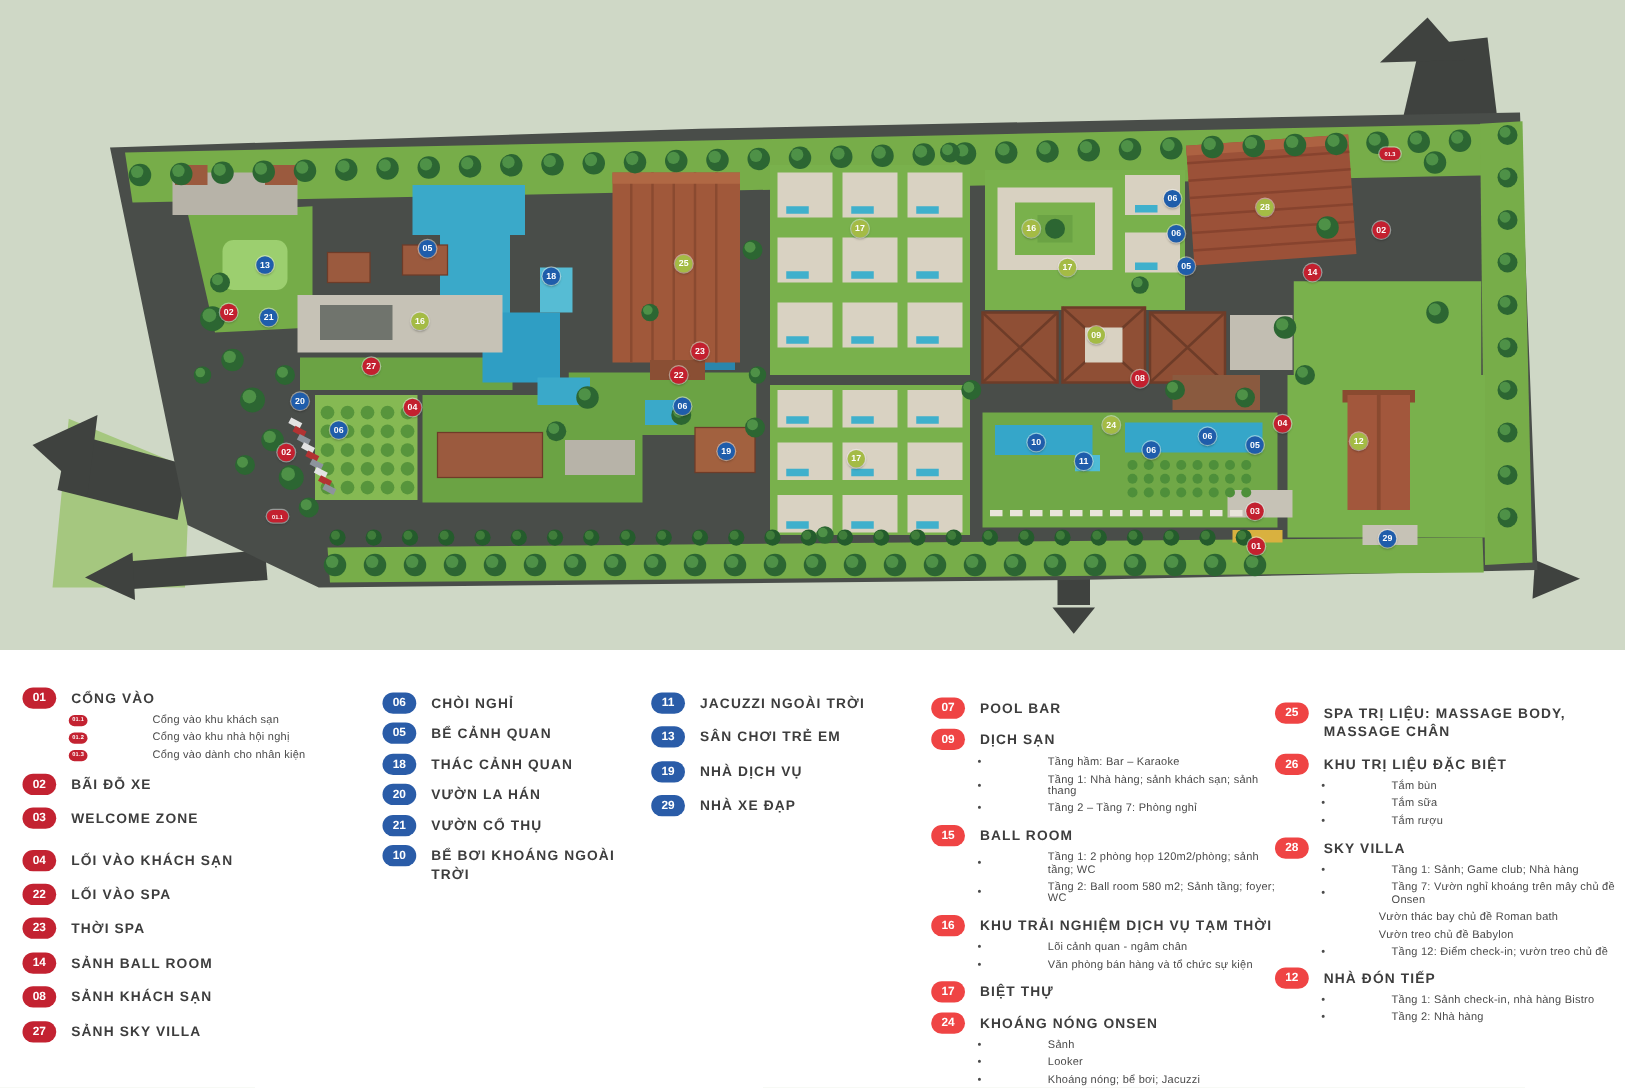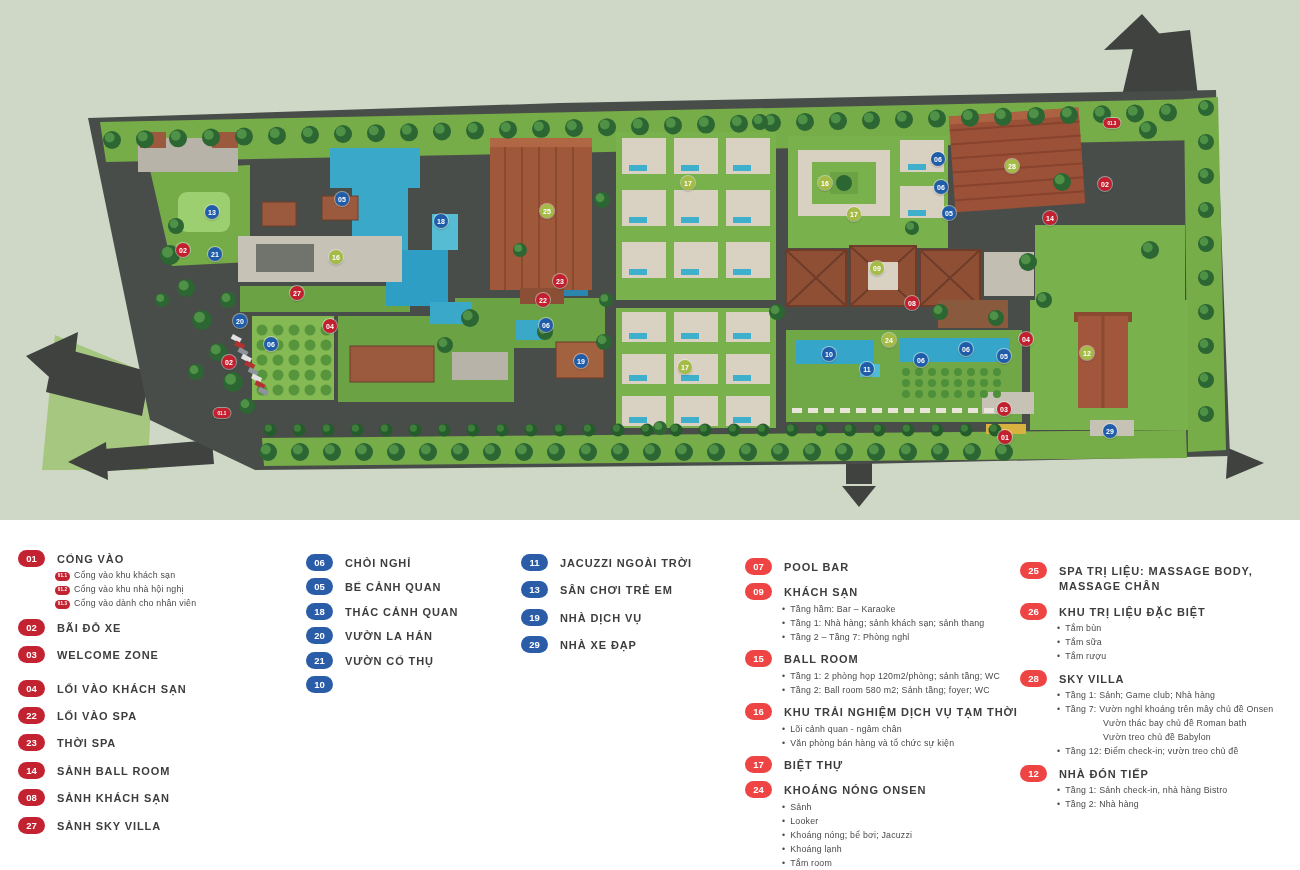--- a/index.html
+++ b/index.html
@@ -30,21 +30,21 @@
   .li-row{display:flex;align-items:flex-start;gap:12px;}
   .badge{display:inline-flex;align-items:center;justify-content:center;color:#fff;
          font-weight:bold;flex:0 0 auto;}
   .badge.lg{min-width:25px;height:17px;border-radius:9px;font-size:9.5px;padding:0 1px;}
   .badge.sm{min-width:15px;height:9px;border-radius:5px;font-size:4.5px;margin-right:4px;}
   .badge.red{background:#c32231;} .badge.blue{background:#2a5ca8;} .badge.green{background:#ef4444;}
   .li-label{font-size:11px;font-weight:700;color:#3d3d3d;letter-spacing:.9px;line-height:1.4;
             padding-top:2px;}
   .subs{margin:4px 0 2px 37px;}
   .sub{display:flex;align-items:center;font-size:8.8px;line-height:9.5px;color:#4a4a4a;
-       margin-bottom:4.5px;letter-spacing:.2px;}
+       margin-bottom:4.5px;letter-spacing:.2px;gap:48px;}
   .sub .bullet{margin-right:5px;color:#4a4a4a;}
   .sub.indent{margin-left:46px;}
 </style>
 </head>
 <body>
 
 <div class="stage">
 
   <div class="map-area">
     <svg width="1300" height="520" viewBox="0 0 1300 520">
@@ -561,21 +561,21 @@
             <div class="sub">
               <span class="badge sm red">01.1</span>
               <span>Cổng vào khu khách sạn</span>
             </div>
             <div class="sub">
               <span class="badge sm red">01.2</span>
               <span>Cổng vào khu nhà hội nghị</span>
             </div>
             <div class="sub">
               <span class="badge sm red">01.3</span>
-              <span>Cổng vào dành cho nhân viên</span>
+              <span>Cổng vào dành cho nhân kiện</span>
             </div>
           </div>
         </div>
         <div class="legend-item">
           <div class="li-row">
             <span class="badge lg red">02</span>
             <span class="li-label">BÃI ĐỖ XE</span>
           </div>
         </div>
         <div class="legend-item" style="margin-bottom: 16px;">
@@ -648,20 +648,21 @@
         </div>
         <div class="legend-item">
           <div class="li-row">
             <span class="badge lg blue">21</span>
             <span class="li-label">VƯỜN CỔ THỤ</span>
           </div>
         </div>
         <div class="legend-item">
           <div class="li-row">
             <span class="badge lg blue">10</span>
+            <span class="li-label">BỂ BƠI KHOÁNG NGOÀI TRỜI</span>
           </div>
         </div>
       </div>
     <div class="lcol" id="lcol3">
         <div class="legend-item">
           <div class="li-row">
             <span class="badge lg blue">11</span>
             <span class="li-label">JACUZZI NGOÀI TRỜI</span>
           </div>
         </div>
@@ -687,21 +688,21 @@
     <div class="lcol" id="lcol4">
         <div class="legend-item">
           <div class="li-row">
             <span class="badge lg green">07</span>
             <span class="li-label">POOL BAR</span>
           </div>
         </div>
         <div class="legend-item">
           <div class="li-row">
             <span class="badge lg green">09</span>
-            <span class="li-label">KHÁCH SẠN</span>
+            <span class="li-label">DỊCH SẠN</span>
           </div>
           <div class="subs">
             <div class="sub">
               <span class="bullet">•</span>
               <span>Tầng hầm: Bar – Karaoke</span>
             </div>
             <div class="sub">
               <span class="bullet">•</span>
               <span>Tầng 1: Nhà hàng; sảnh khách sạn; sảnh thang</span>
             </div>

